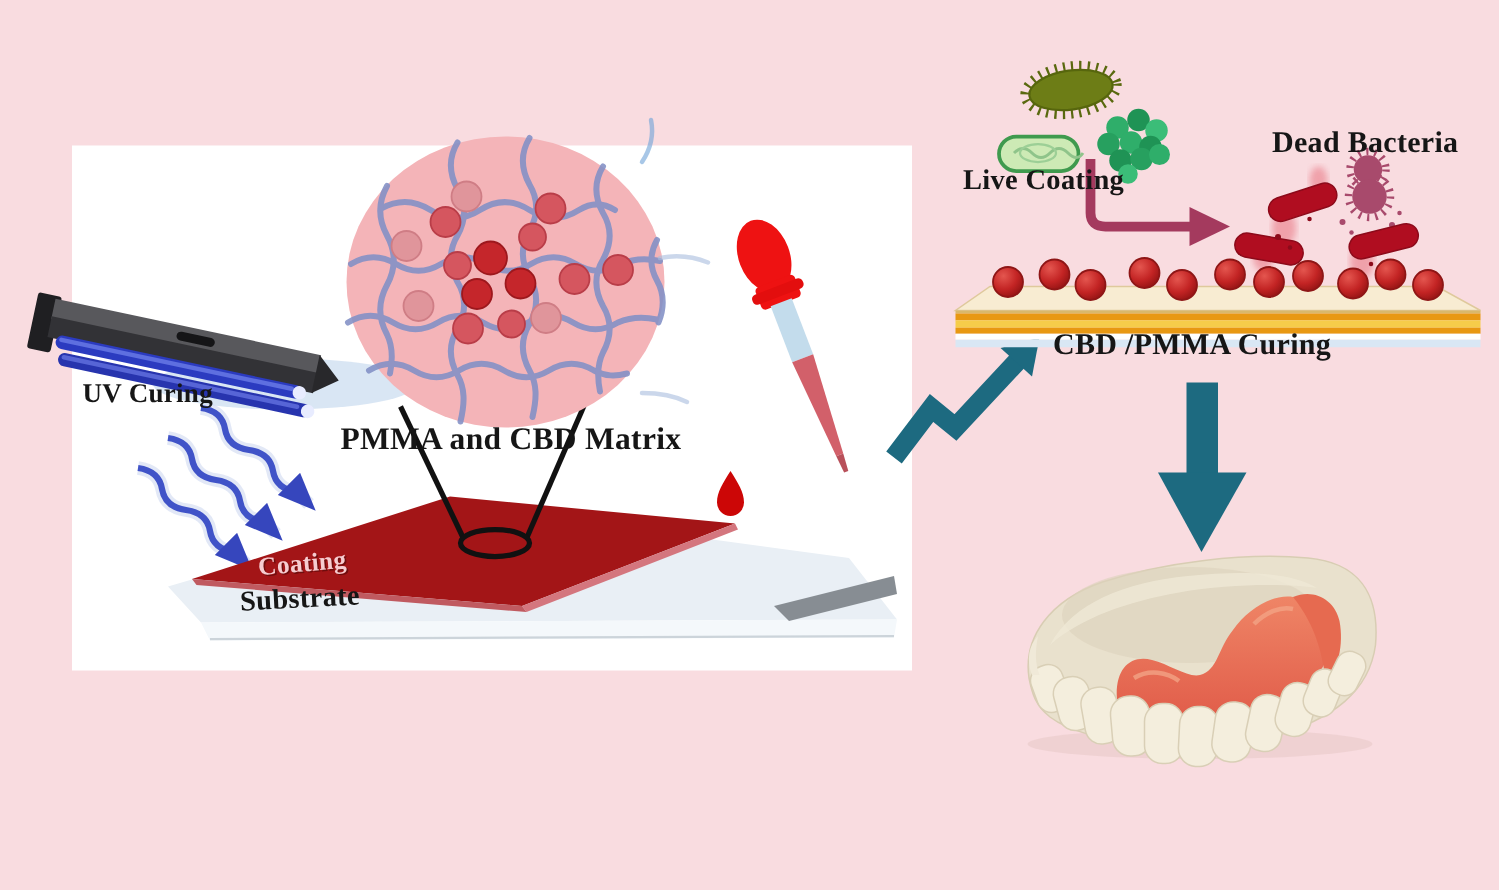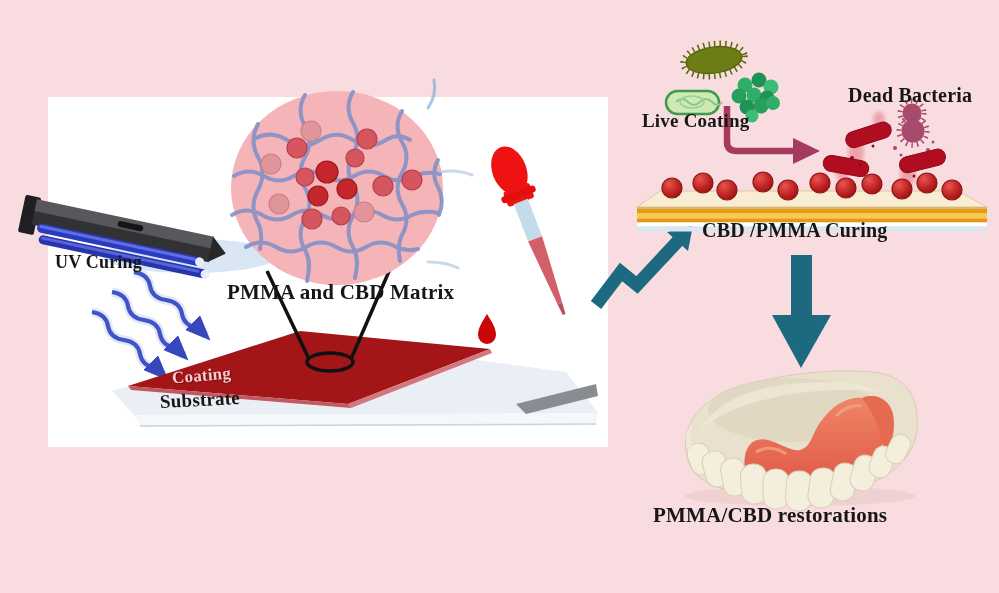--- a/index.html
+++ b/index.html
@@ -294,15 +294,14 @@
     </g>
   </svg>
 
   <div class="label lbl-uv">UV Curing</div>
   <div class="label lbl-matrix">PMMA and CBD Matrix</div>
   <div class="label lbl-coating">Coating</div>
   <div class="label lbl-substrate">Substrate</div>
   <div class="label lbl-live">Live Coating</div>
   <div class="label lbl-dead">Dead Bacteria</div>
   <div class="label lbl-surface">CBD /PMMA Curing</div>
-  <div class="label lbl-rest">PMMA/CBD restorations</div>
 
 </div>
 
 </body></html>

